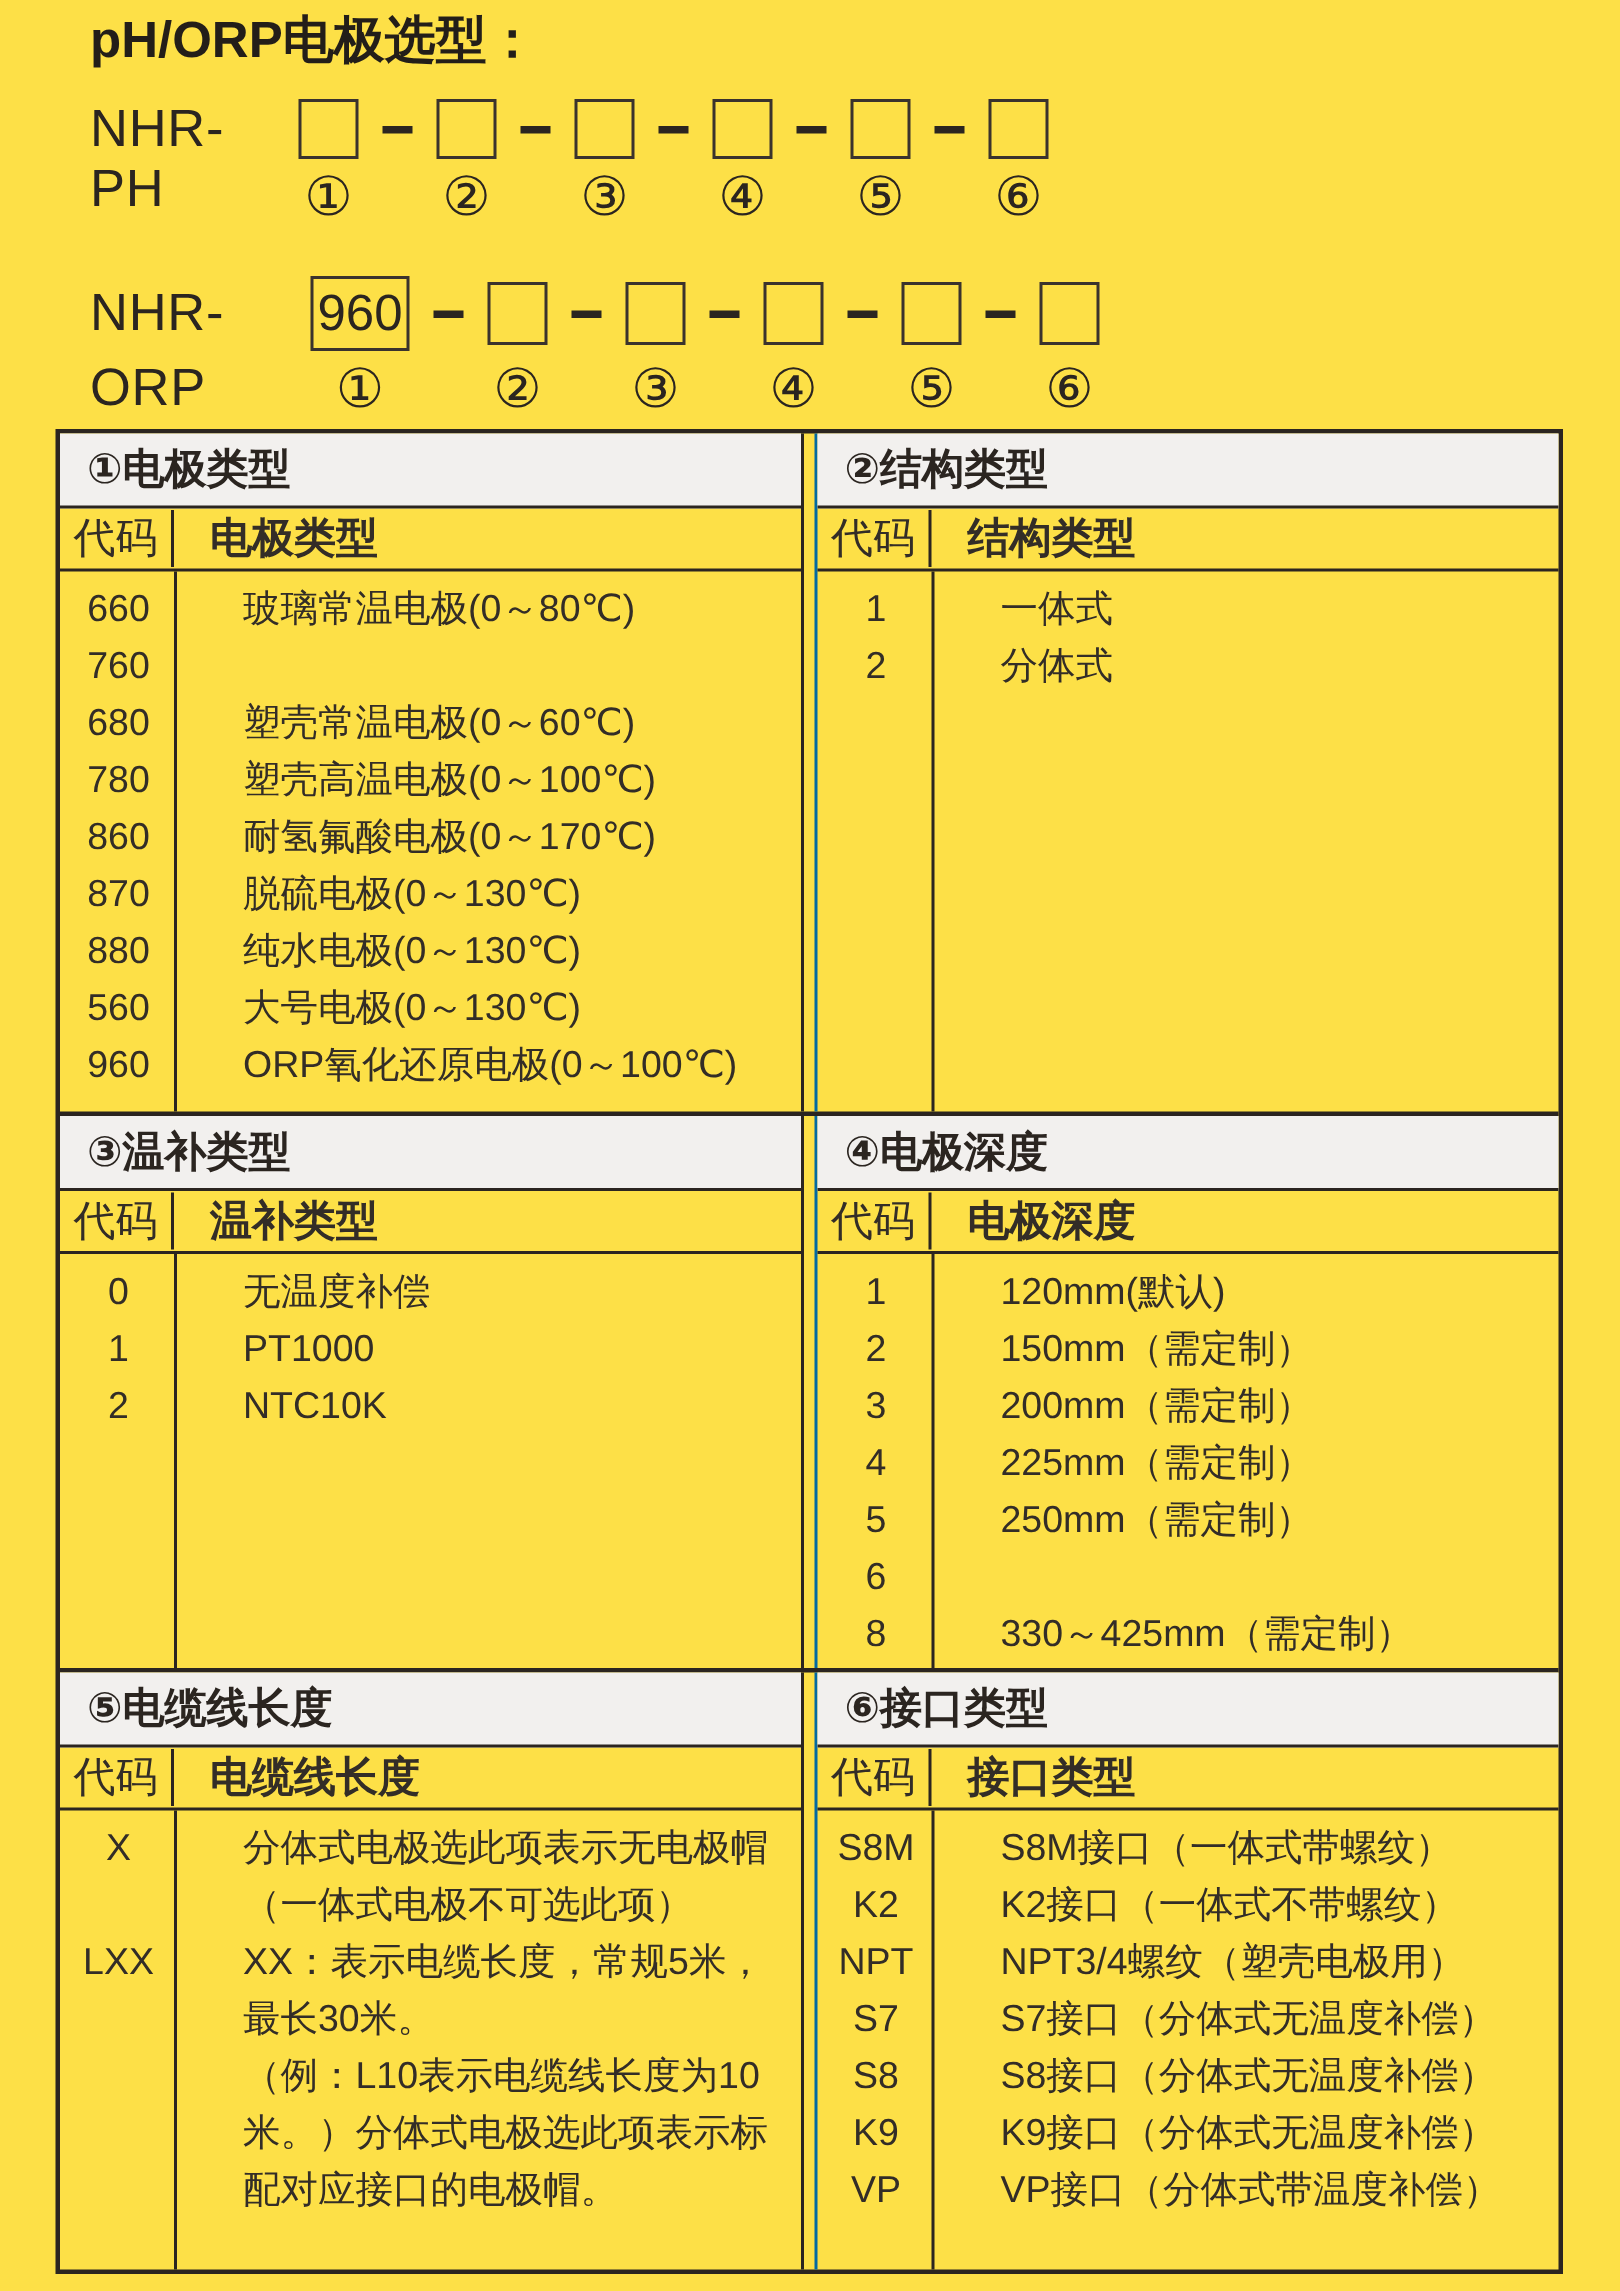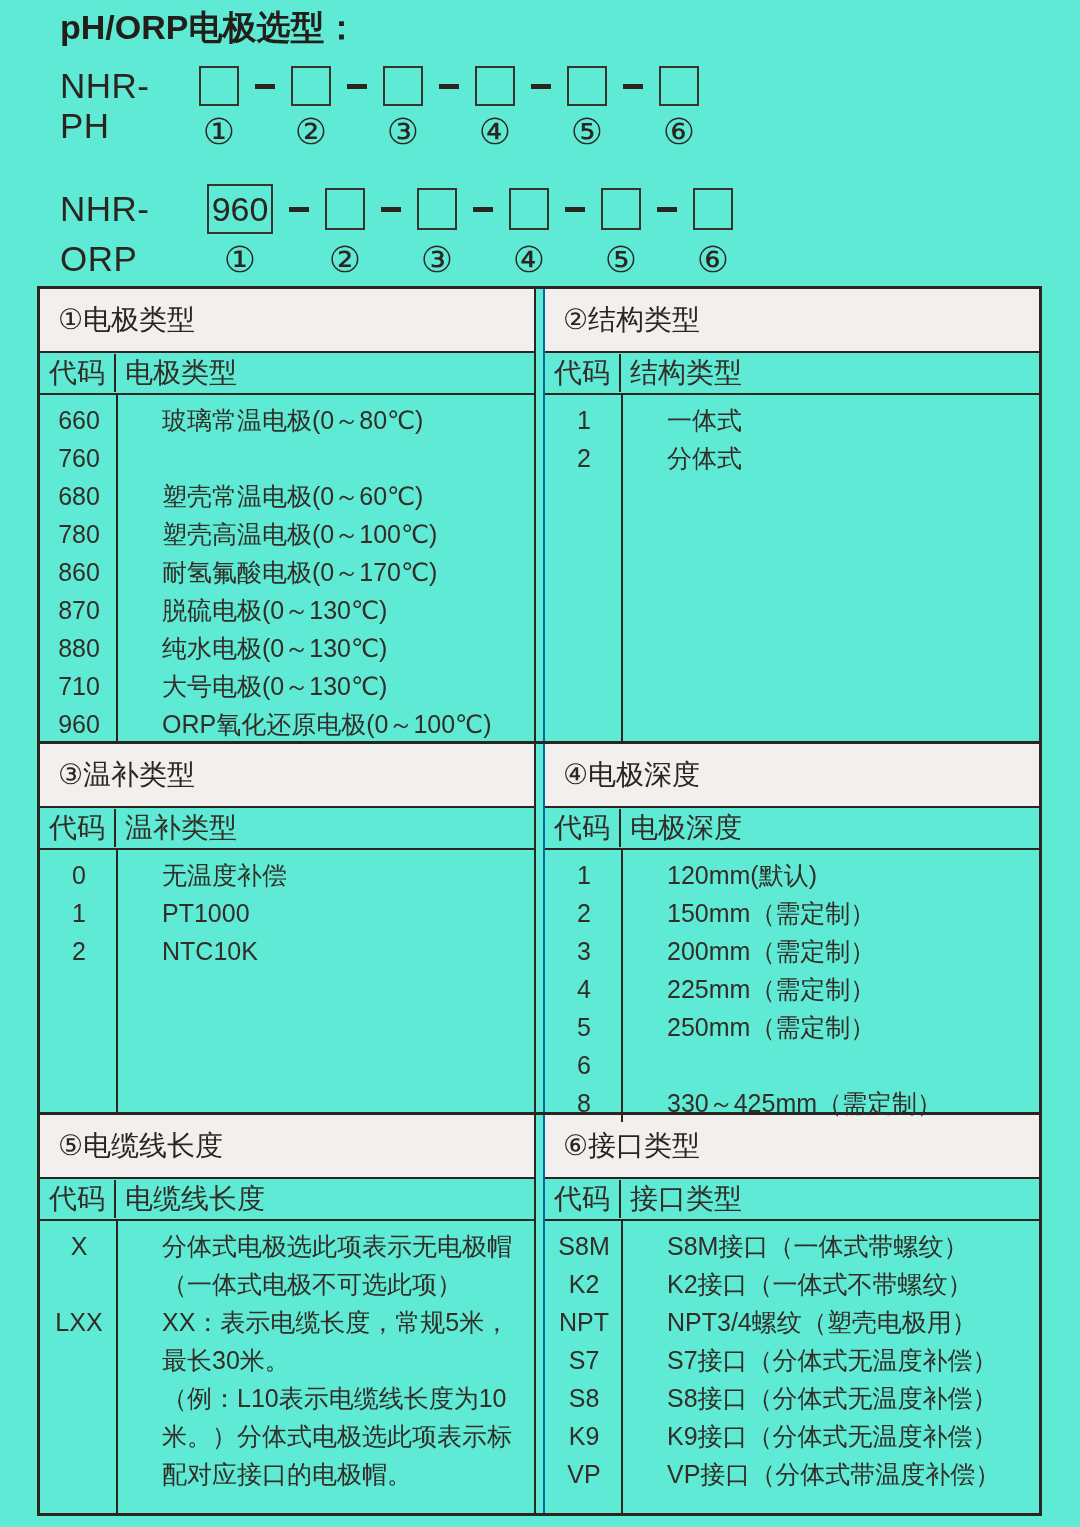--- a/index.html
+++ b/index.html
@@ -1,19 +1,19 @@
 <!DOCTYPE html>
 <html><head>
 <meta charset="utf-8">
 <style>
   html,body{margin:0;padding:0;}
   .page{
     position:relative;
     width:1080px;height:1527px;
-    background:#5eead4;
+    background:#fde047;
     overflow:hidden;
     font-family:"Liberation Sans","DejaVu Sans",sans-serif;
     color:#332d27;
     box-sizing:border-box;
   }
   
   .title{
     margin:6px 0 0 60px;
     font-size:34px;line-height:42px;
     font-weight:bold;color:#231e19;
@@ -58,36 +58,36 @@
   .band{display:flex;}
   .band + .band{border-top:3px solid #2b2520;}
   .band.b1{height:452px;}
   .band.b2{height:368px;}
   .band.b3{height:398px;}
   .half{flex:1 1 0;min-width:0;display:flex;flex-direction:column;box-sizing:border-box;}
   .half.l{border-right:2px solid #2b2520;}
   .half.r{border-left:2px solid #0369a1;}
   .midgap{width:7px;flex:none;}
   .sec-h{
-    height:64px;flex:none;box-sizing:border-box;
+    height:50px;flex:none;box-sizing:border-box;
     background:#f2f0ee;border-bottom:2px solid #2b2520;
     display:flex;align-items:center;padding-left:18px;
-    font-size:28px;font-weight:normal;color:#2b2520;
+    font-size:28px;font-weight:bold;color:#2b2520;
   }
   .col-h{
     height:42px;flex:none;box-sizing:border-box;
     border-bottom:2px solid #2b2520;
     display:flex;align-items:center;font-size:28px;
   }
   .ch-code{
     width:76px;flex:none;box-sizing:border-box;
     border-right:2px solid #2b2520;
     display:flex;align-items:center;justify-content:center;
   }
-  .ch-desc{display:flex;align-items:center;padding-left:9px;}
+  .ch-desc{display:flex;align-items:center;padding-left:24px;font-weight:bold;}
   .darea{flex:1;position:relative;padding-top:6px;font-size:25px;}
   .vline{position:absolute;left:76px;top:0;bottom:0;width:2px;background:#2b2520;}
   .drow{display:flex;min-height:37px;align-items:center;gap:44px;}
   .drow.top{align-items:flex-start;}
   .dc{width:78px;flex:none;text-align:center;line-height:38px;}
   .dd{flex:1;line-height:38px;white-space:pre-line;}
 </style>
 </head>
 <body>
 
@@ -265,21 +265,21 @@
             </div>
           <div class="drow">
               <div class="dc">870</div>
               <div class="dd">脱硫电极(0～130℃)</div>
             </div>
           <div class="drow">
               <div class="dc">880</div>
               <div class="dd">纯水电极(0～130℃)</div>
             </div>
           <div class="drow">
-              <div class="dc">710</div>
+              <div class="dc">560</div>
               <div class="dd">大号电极(0～130℃)</div>
             </div>
           <div class="drow">
               <div class="dc">960</div>
               <div class="dd">ORP氧化还原电极(0～100℃)</div>
             </div>
         </div>
       </div>
       <div class="midgap"></div>
       <div class="half r">

